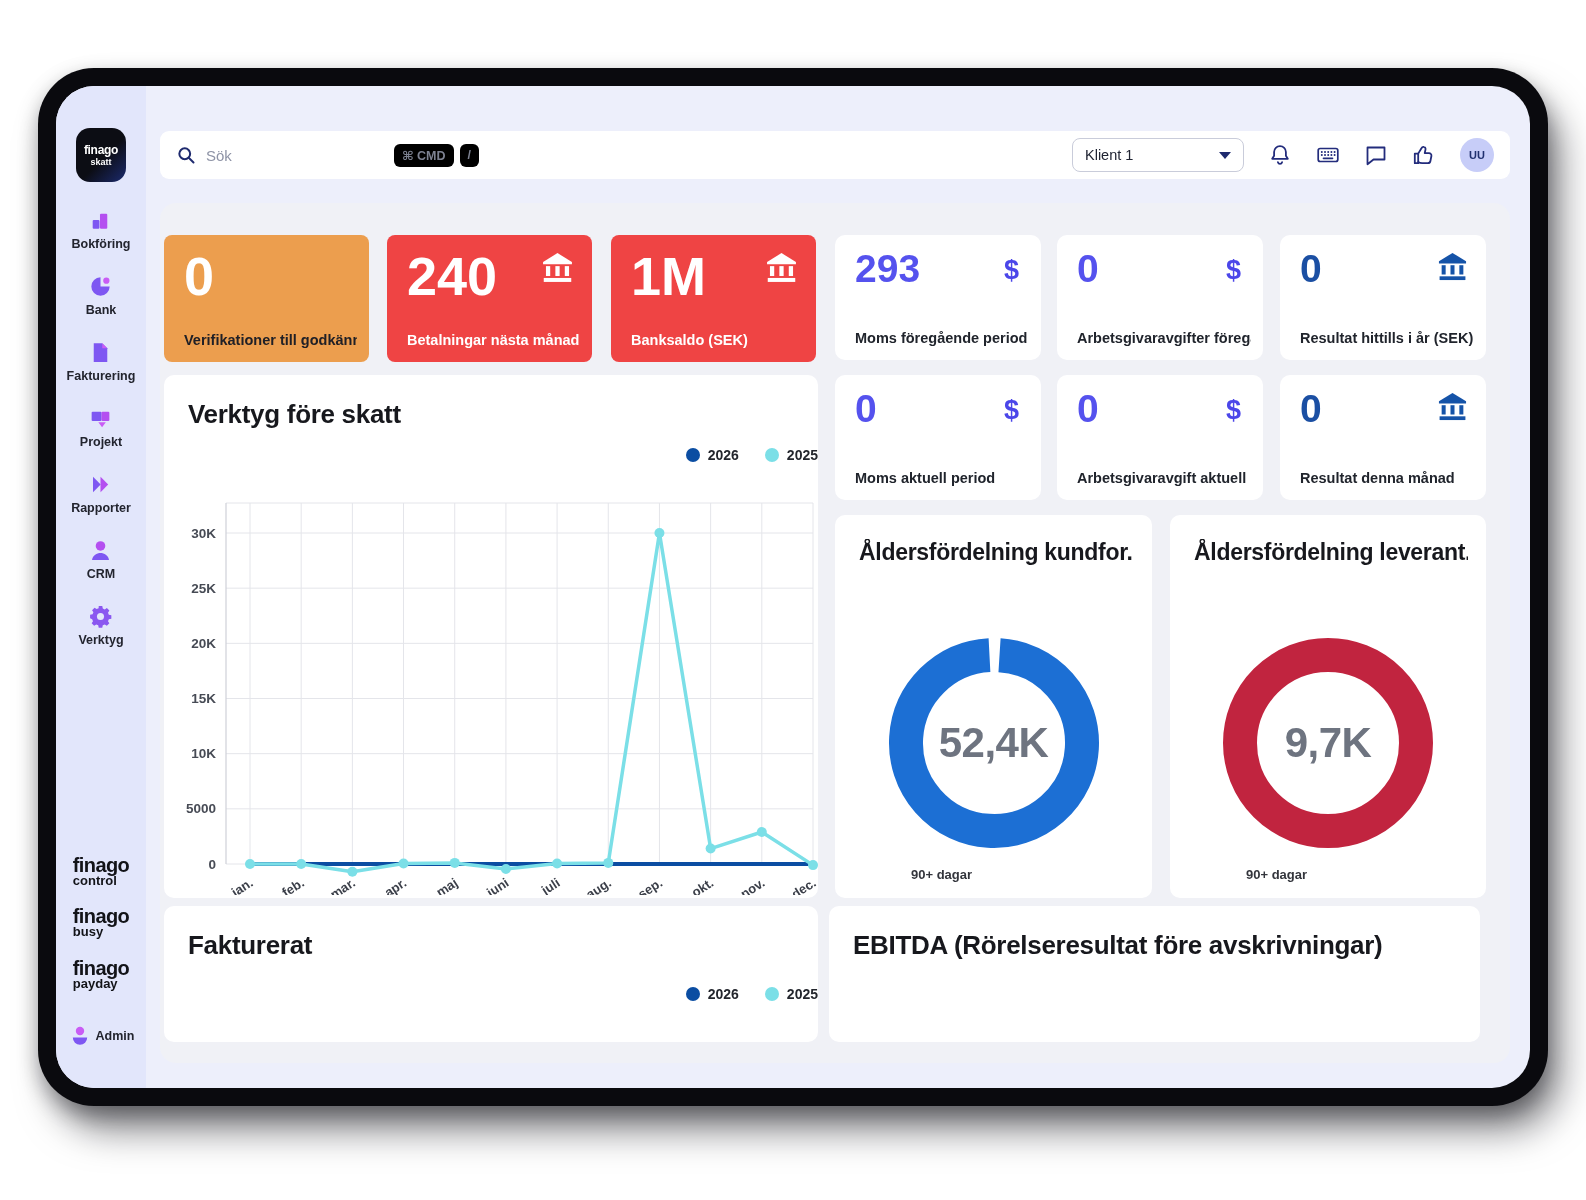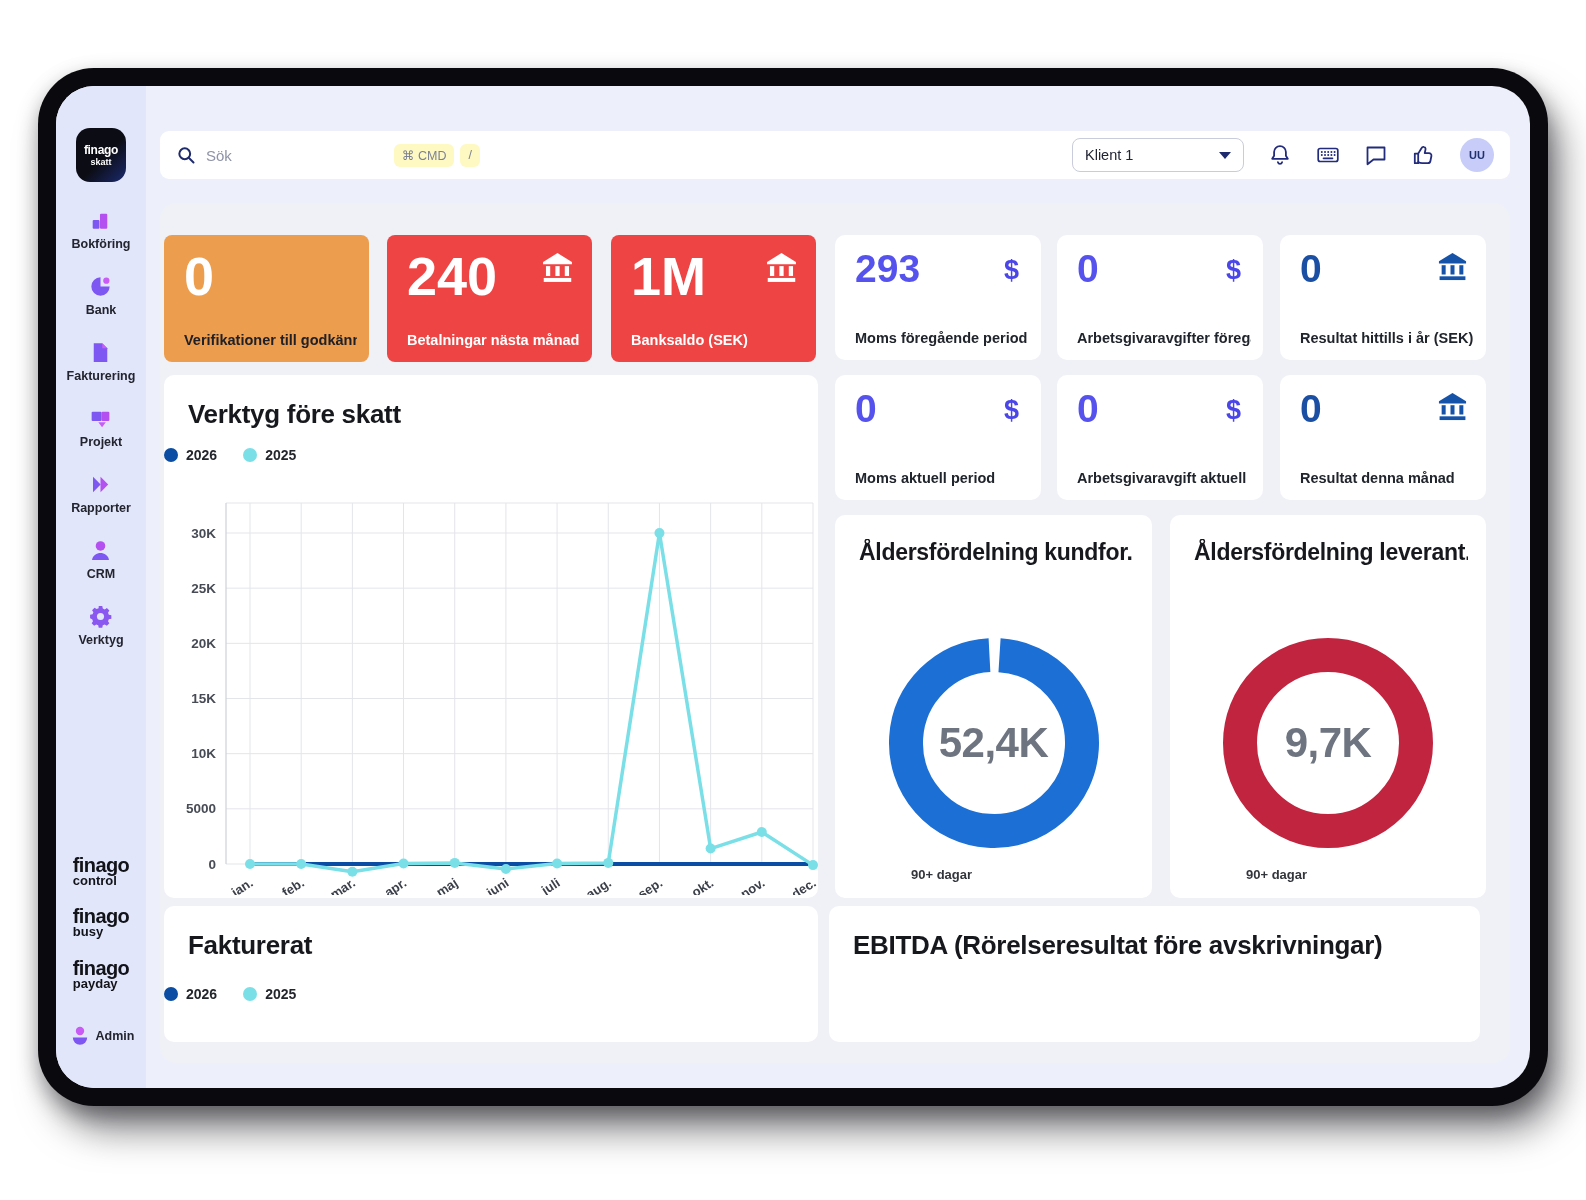--- a/index.html
+++ b/index.html
@@ -29,21 +29,21 @@
   .admin{margin-top:34px;display:flex;flex-direction:row;align-items:center;gap:4px;cursor:pointer;}
   .admin svg{width:24px;height:24px;}
 
   
   .topbar{position:absolute;left:104px;top:45px;width:1350px;height:48px;background:#ffffff;border-radius:9px;
           display:flex;align-items:center;padding:0 16px;}
   .search-icon{width:20px;height:20px;color:#1e2a6e;flex:0 0 auto;}
   .search-input{border:none;outline:none;background:transparent;font-size:15px;color:#20242c;width:130px;margin-left:8px;}
   .search-input::placeholder{color:#8e93a6;}
   .chips{display:flex;gap:6px;margin-left:60px;}
-  .chip{background:#fef9c3;color:#7d8292;font-size:12.5px;font-weight:400;padding:4px 8px;border-radius:6px;}
+  .chip{background:#000000;color:#7d8292;font-size:12.5px;font-weight:700;padding:4px 8px;border-radius:6px;}
   .topbar-right{margin-left:auto;display:flex;align-items:center;gap:24px;}
   .client-select{width:172px;height:34px;border:1.5px solid #c9ccda;border-radius:8px;display:flex;align-items:center;
                  padding:0 12px;cursor:pointer;background:#fff;}
   .client-select .val{font-size:14.5px;color:#202433;font-weight:500;}
   .caret{margin-left:auto;width:0;height:0;border-left:6px solid transparent;border-right:6px solid transparent;
          border-top:7px solid #1e2a6e;}
   .tico{width:24px;height:24px;color:#232c7c;cursor:pointer;}
   .avatar{width:34px;height:34px;border-radius:50%;background:#c7cdf8;color:#20306f;font-size:11px;font-weight:700;
           display:flex;align-items:center;justify-content:center;cursor:pointer;}
 
@@ -68,21 +68,21 @@
   .kicon.dollar{font-size:27px;font-weight:700;color:#4b46e9;top:20px;right:22px;}
   .kicon svg{width:33px;height:33px;}
   .kicon.bank-white{color:#ffffff;}
   .kicon.bank-blue{color:#1553a8;}
   .kicon.bank-blue svg{width:31px;height:31px;}
 
   .card-title{position:absolute;left:24px;top:24px;font-size:26px;font-weight:700;color:#17181d;letter-spacing:-.3px;
               white-space:nowrap;overflow:hidden;right:18px;}
   .donut-title{font-size:23px;}
 
-  .legend{position:absolute;left:0;right:0;display:flex;justify-content:flex-start;gap:26px;}
+  .legend{position:absolute;left:0;right:0;display:flex;justify-content:flex-end;gap:26px;}
   .legend-item{display:flex;align-items:center;gap:8px;cursor:pointer;}
   .legend-dot{width:14px;height:14px;border-radius:50%;}
   .legend-label{font-size:14px;font-weight:600;color:#23262d;}
 
   .donut-wrap{position:absolute;left:50%;transform:translateX(-50%);top:122px;width:212px;height:212px;}
   .donut-center{position:absolute;inset:0;display:flex;align-items:center;justify-content:center;
                 font-size:42px;font-weight:700;color:#6e7480;letter-spacing:-.5px;}
   .donut-slice-label{position:absolute;left:76px;bottom:16px;font-size:13px;font-weight:600;color:#33353c;}
 
   .pbt-svg{position:absolute;left:0;top:100px;}

